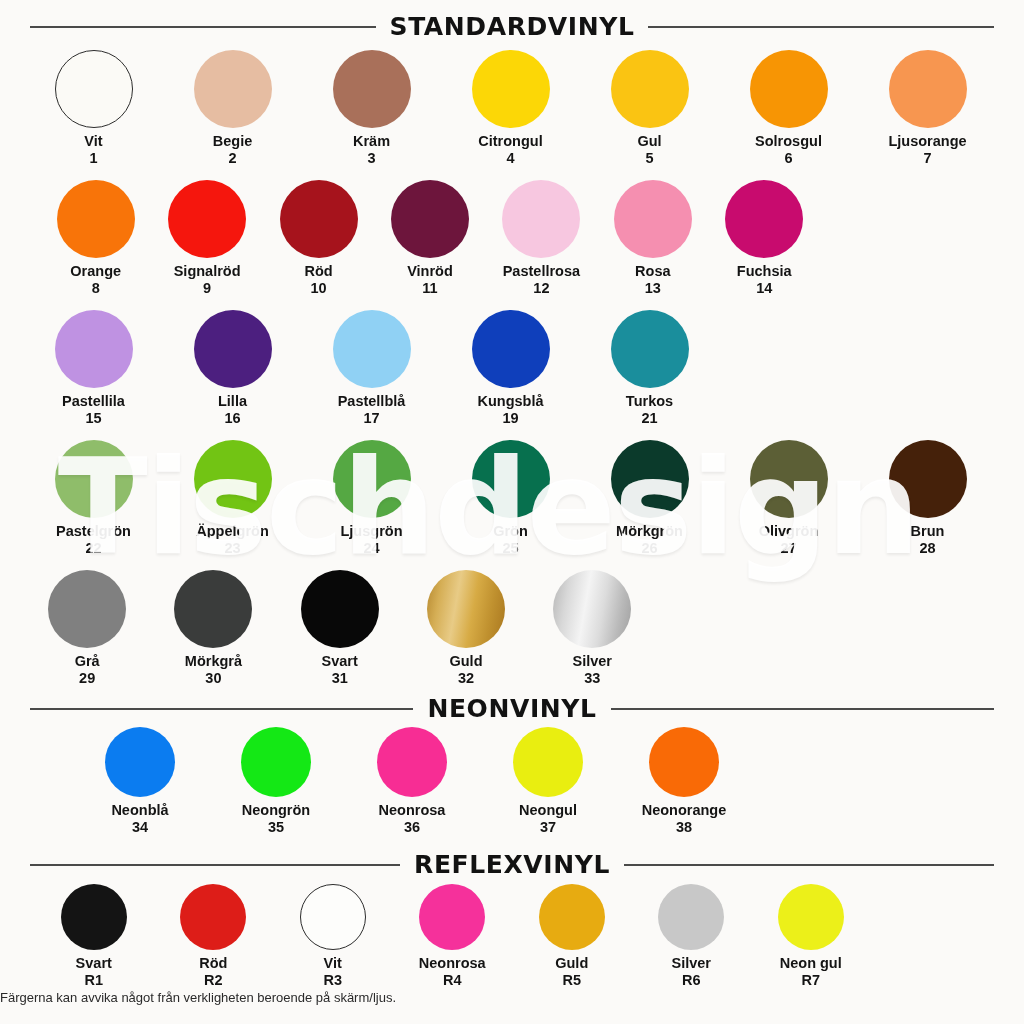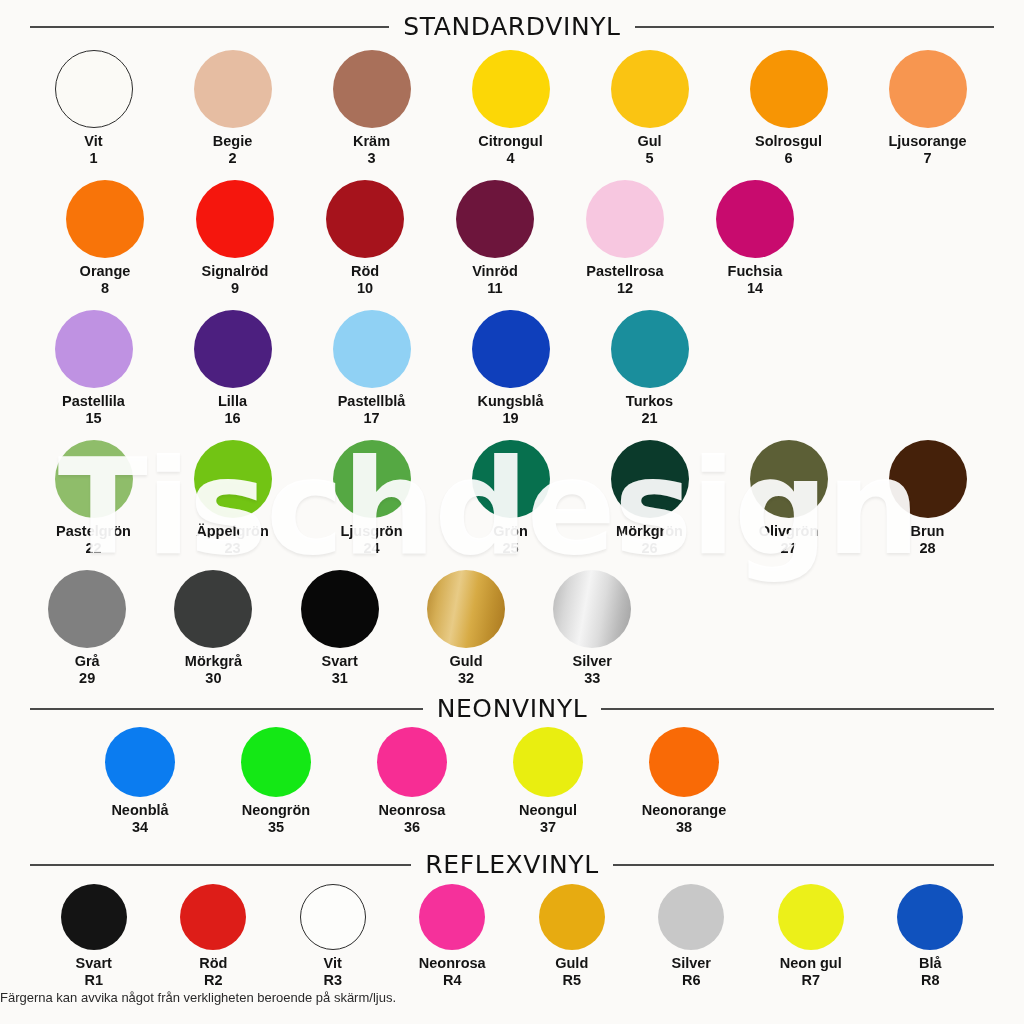--- a/index.html
+++ b/index.html
@@ -54,21 +54,21 @@
     padding: 0 30px;
   }
   .section-head .rule {
     flex: 1 1 auto;
     height: 2px;
     background: #4a4a4a;
   }
   .section-title {
     font-family: "DejaVu Sans", sans-serif;
     font-size: 25px;
-    font-weight: 400;
+    font-weight: 700;
     letter-spacing: 0.6px;
     white-space: nowrap;
     color: #121212;
   }
 
   
   .row {
     position: relative;
     display: flex;
     z-index: 4;
@@ -177,20 +177,24 @@
       </div>
       <div class="cell">
         <div class="dot" style="background: rgb(109, 21, 60);"></div>
         <div class="cap"><span>Vinröd</span><span class="num">11</span></div>
       </div>
       <div class="cell">
         <div class="dot" style="background: rgb(247, 199, 224);"></div>
         <div class="cap"><span>Pastellrosa</span><span class="num">12</span></div>
       </div>
       <div class="cell">
+        <div class="dot" style="background: rgb(245, 143, 176);"></div>
+        <div class="cap"><span>Rosa</span><span class="num">13</span></div>
+      </div>
+      <div class="cell">
         <div class="dot" style="background: rgb(200, 11, 110);"></div>
         <div class="cap"><span>Fuchsia</span><span class="num">14</span></div>
       </div>
     </div>
     <div class="row std" style="position: absolute; left: 0px; top: 310px; width: 1024px;">
       <div class="cell">
         <div class="dot" style="background: rgb(191, 146, 226);"></div>
         <div class="cap"><span>Pastellila</span><span class="num">15</span></div>
       </div>
       <div class="cell">
@@ -318,19 +322,15 @@
         <div class="cap"><span>Guld</span><span class="num">R5</span></div>
       </div>
       <div class="cell">
         <div class="dot" style="background: rgb(200, 200, 200);"></div>
         <div class="cap"><span>Silver</span><span class="num">R6</span></div>
       </div>
       <div class="cell">
         <div class="dot" style="background: rgb(236, 240, 25);"></div>
         <div class="cap"><span>Neon gul</span><span class="num">R7</span></div>
       </div>
-      <div class="cell">
-        <div class="dot" style="background: rgb(16, 82, 190);"></div>
-        <div class="cap"><span>Blå</span><span class="num">R8</span></div>
-      </div>
     </div>
     <div class="footer-note" style="position: absolute; left: 0px; top: 990px; width: 1024px;">Färgerna kan avvika något från verkligheten beroende på skärm/ljus.</div>
   </div>
 
 </body></html>

